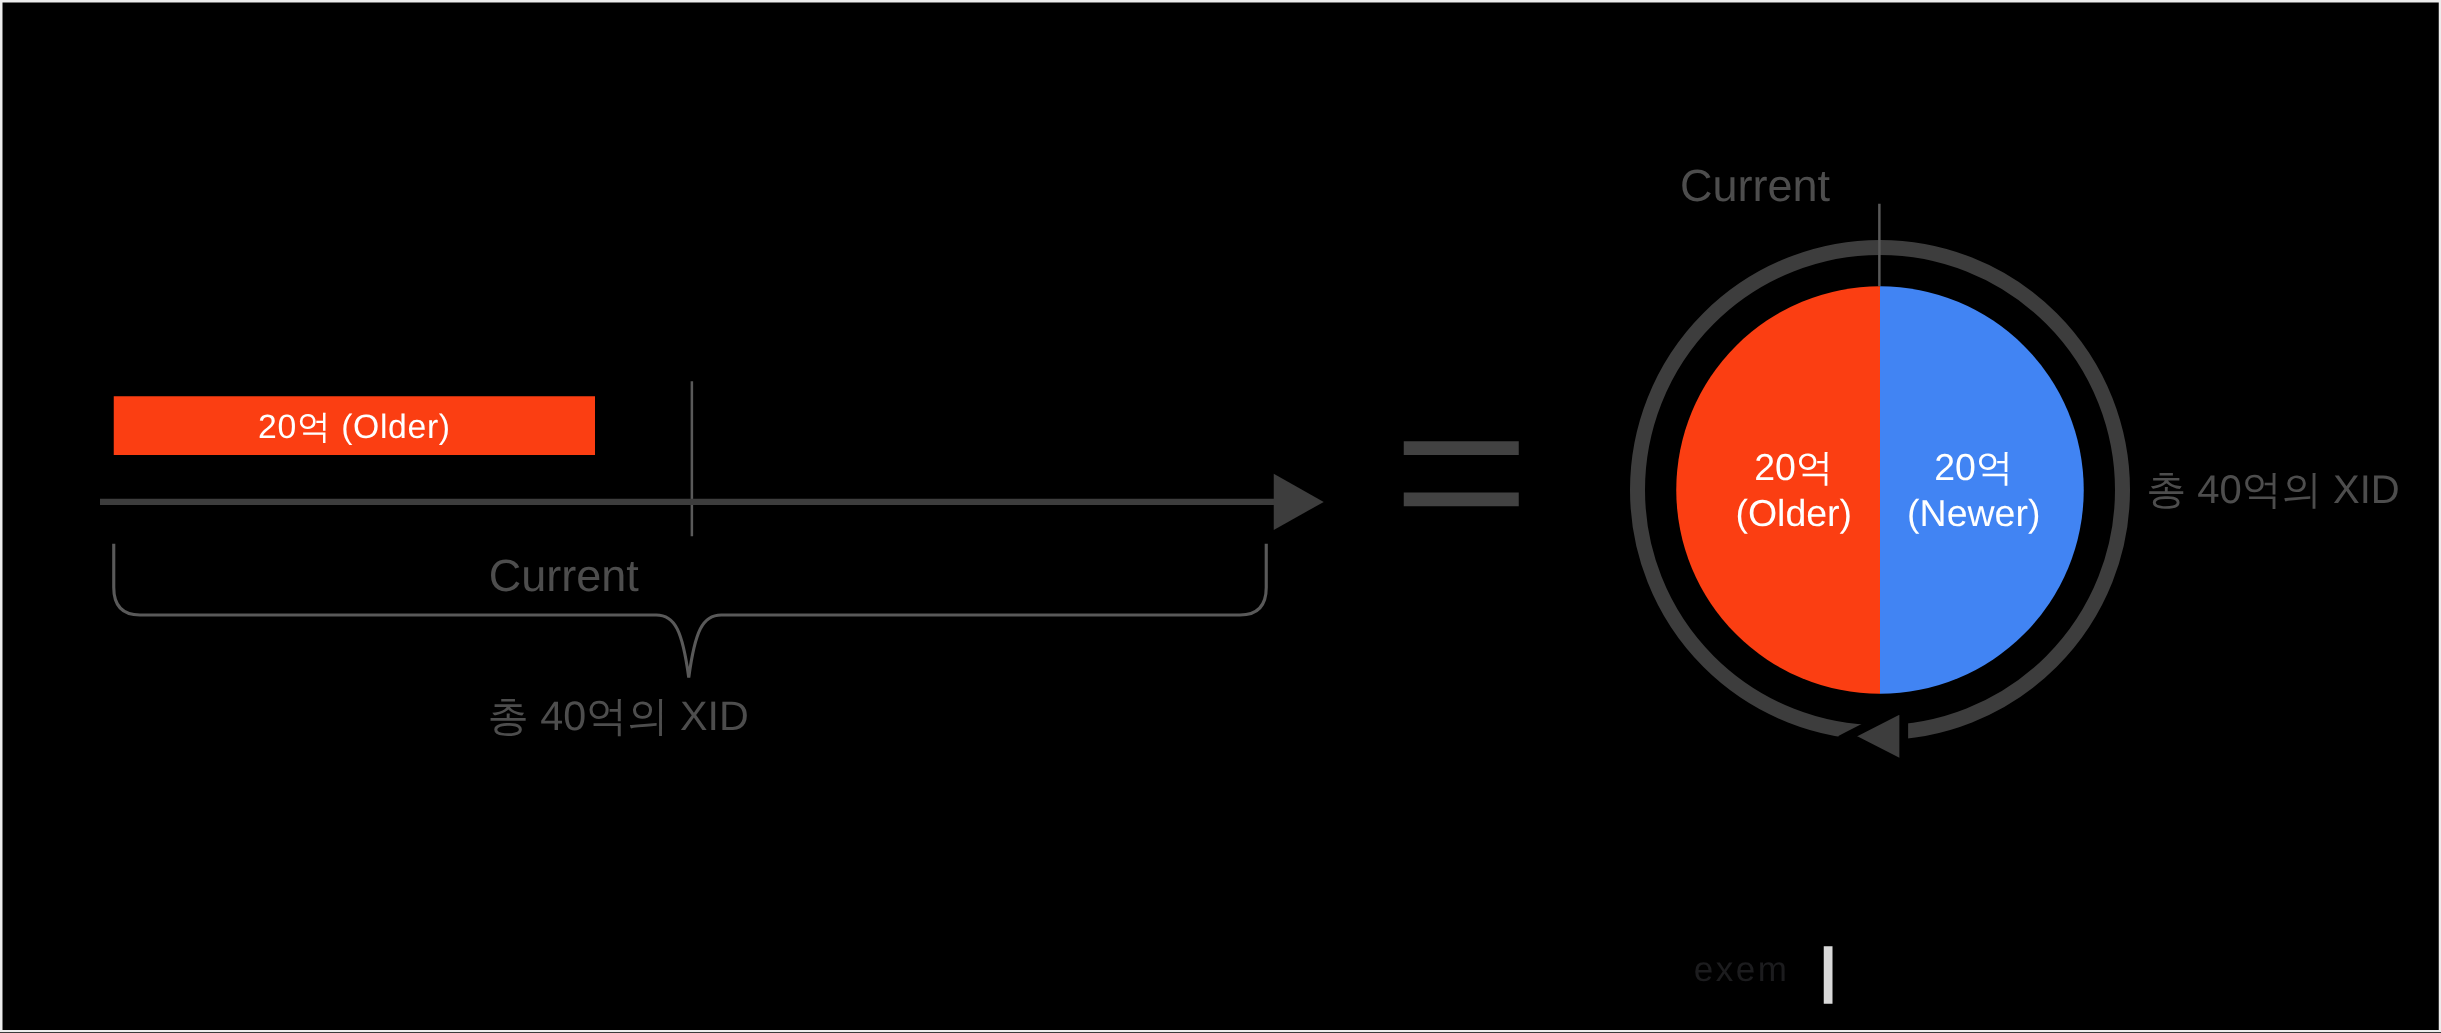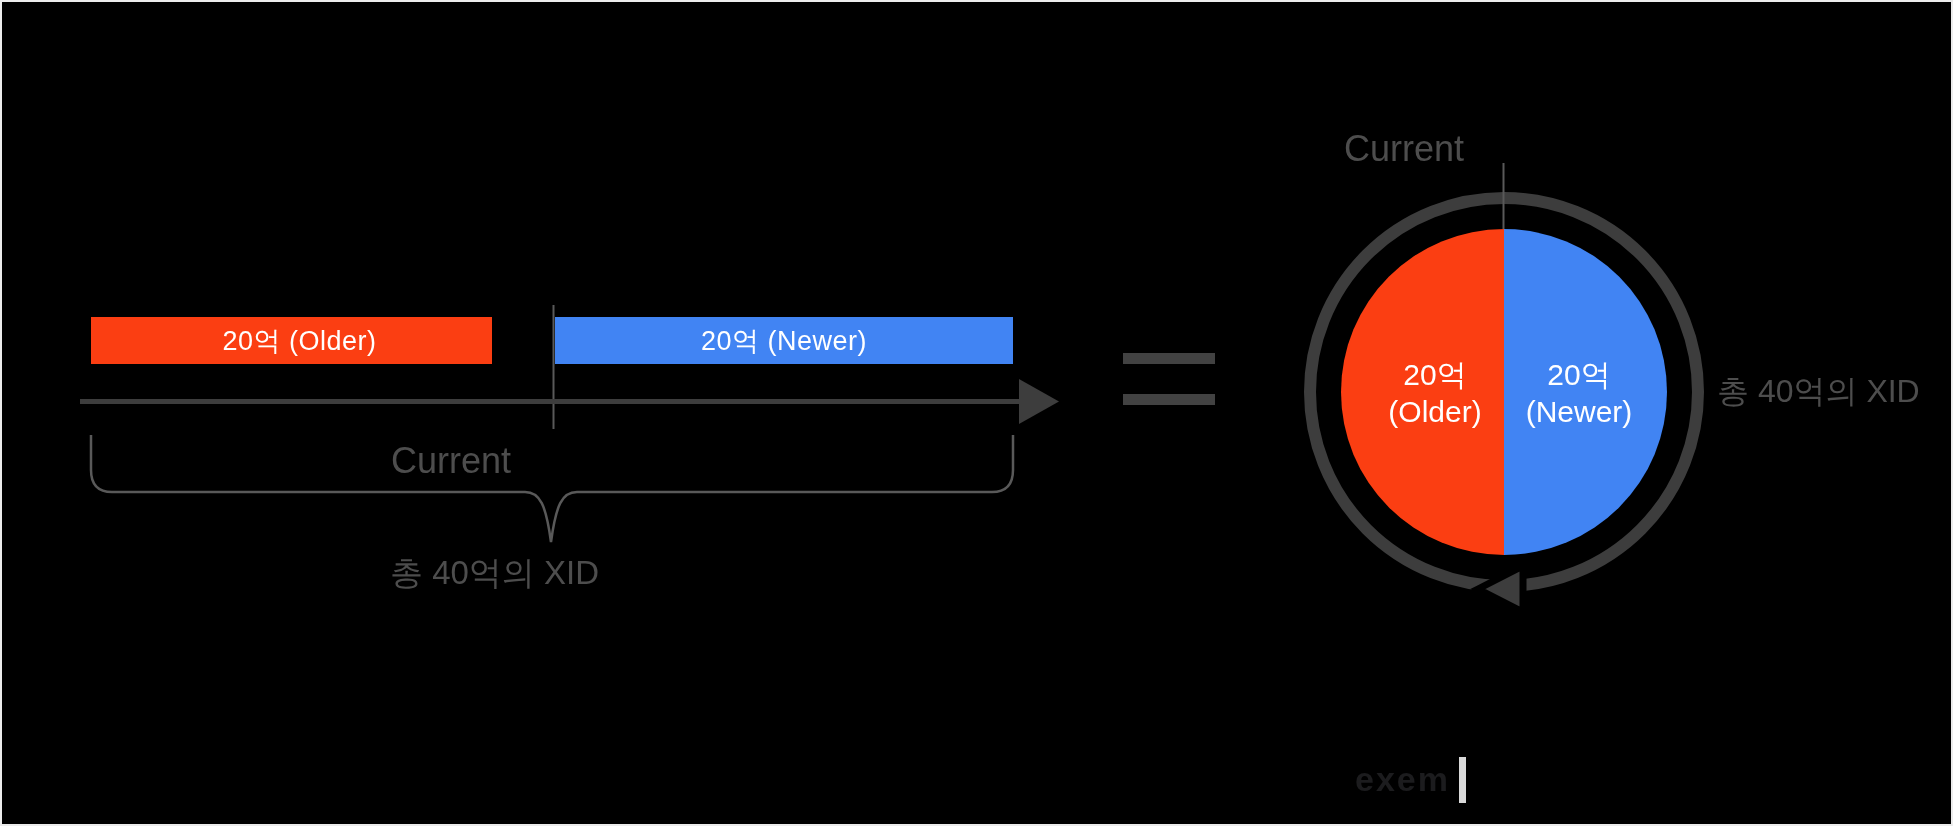--- a/index.html
+++ b/index.html
@@ -16,21 +16,21 @@
     height:47px;display:flex;align-items:center;justify-content:center;
     color:#fff;font-size:27px;letter-spacing:0.5px;
   }
   .gray-label{color:#4d4d4d;}
   .eq-bar{position:absolute;width:92px;height:11px;}
   .pie-label{
     display:flex;flex-direction:column;align-items:center;justify-content:center;
     color:#fff;font-size:30px;line-height:37px;text-align:right;
   }
   #exem-logo{
-    color:#1c1c1e;font-size:34px;font-weight:700;letter-spacing:2px;
+    color:#1c1c1e;font-size:28px;font-weight:400;letter-spacing:2px;
     font-style:normal;
   }
 </style>
 </head>
 <body>
 
 <div id="page" style="background: rgb(0, 0, 0);">
 
   <svg id="shapes" viewBox="0 0 1953 826">
 
@@ -44,22 +44,21 @@
     <circle cx="1502" cy="390" r="194" fill="none" stroke-width="12" stroke="#3d3d3d"></circle>
 
     <line x1="1501.5" y1="161" x2="1501.5" y2="227" stroke-width="2" stroke="#595959"></line>
 
     <path d="M 1502,227 A 163,163 0 0 0 1502,553 Z" fill="#fb3e12"></path>
     <path d="M 1502,227 A 163,163 0 0 1 1502,553 Z" fill="#4184f3"></path>
 
     <polygon points="1476,587 1521,564 1521,610" stroke="#000000" stroke-width="7" fill="#3d3d3d"></polygon>
   </svg>
 
-  <div class="abs bar" style="left: 89px; top: 315px; width: 385px; background: rgb(251, 62, 18); padding-left: 16px;">20억 (Older)</div>
-  <div class="abs bar" style="left: 553px; top: 315px; width: 458px; background: rgb(65, 132, 243);">20억 (Newer)</div>
+  <div class="abs bar" style="left: 89px; top: 315px; width: 385px; background: rgb(251, 62, 18);">20억 (Older)</div>
 
   <div class="abs gray-label" style="left: 389px; top: 438px; width: 320px; font-size: 36px; color: rgb(77, 77, 77);">Current</div>
   <div class="abs gray-label" style="left: 388px; top: 549px; width: 320px; font-size: 33px; color: rgb(77, 77, 77);">총 40억의 XID</div>
 
   <div class="abs" style="left:1121px;top:351px;width:92px;height:52px;">
     <div class="eq-bar" style="top: 0px; background: rgb(66, 66, 66);"></div>
     <div class="eq-bar" style="top: 41px; background: rgb(66, 66, 66);"></div>
   </div>
 
   <div class="abs gray-label" style="left: 1342px; top: 126px; width: 320px; font-size: 36px; color: rgb(77, 77, 77);">Current</div>

